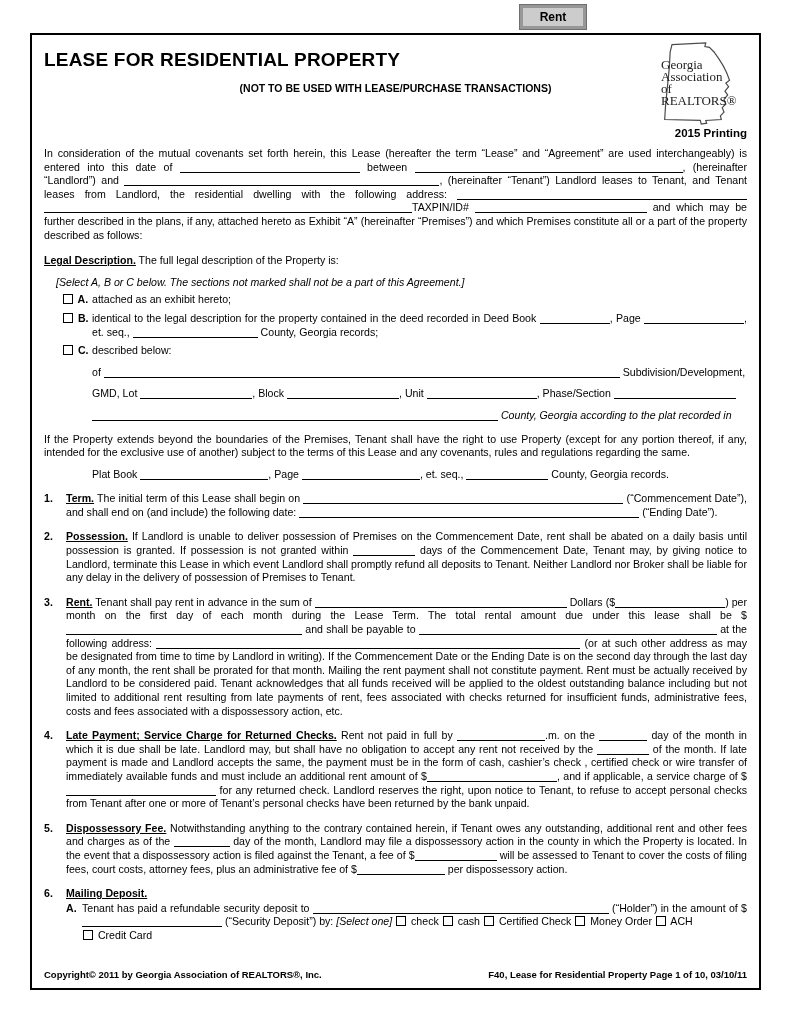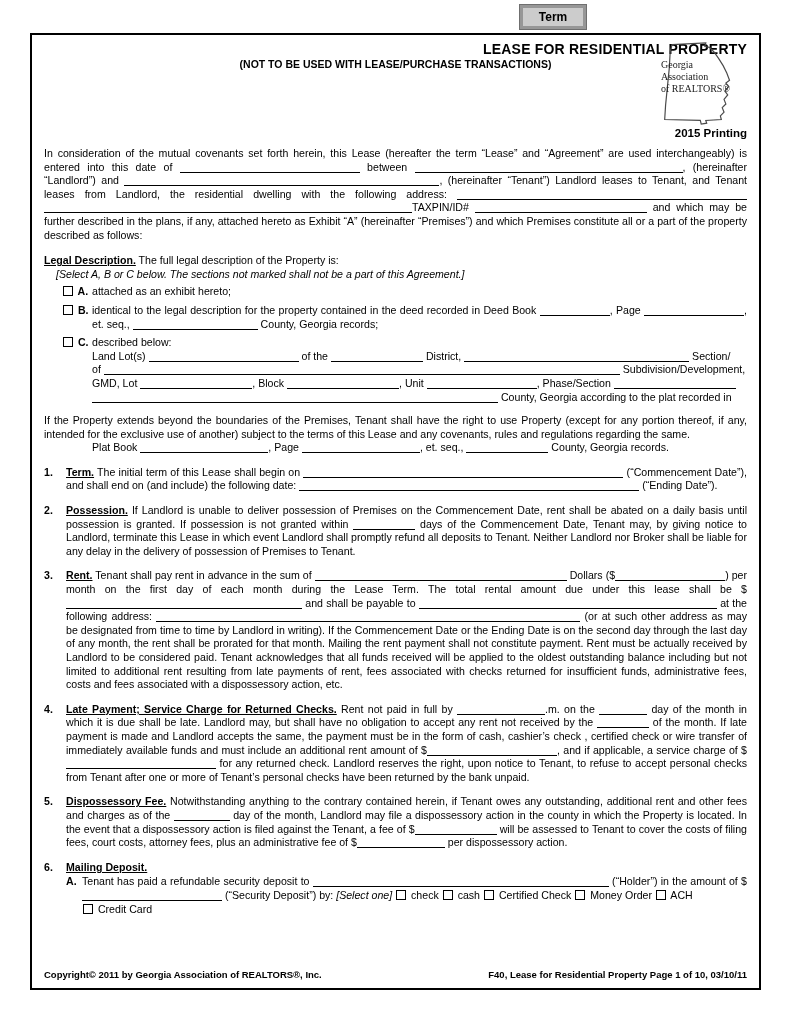--- a/index.html
+++ b/index.html
@@ -12,45 +12,45 @@
     padding:0;line-height:1;cursor:pointer;
   }
 
   .doc{
     position:absolute;left:30px;top:33px;width:731px;height:957px;
     border:2px solid #000;box-sizing:border-box;padding:6px 12px 8px 12px;
     display:flex;flex-direction:column;overflow:hidden;
   }
 
   .doc-header{position:relative;height:102px;flex:none;}
-  .title{text-align:right;font-weight:bold;font-size:14px;letter-spacing:.2px;}
-  .subtitle{text-align:center;font-weight:bold;font-size:10.5px;margin-top:1px;}
+  .title{text-align:left;font-weight:bold;font-size:19px;margin-top:8px;letter-spacing:.2px;}
+  .subtitle{text-align:center;font-weight:bold;font-size:10.5px;margin-top:11px;}
   .logo{position:absolute;right:-2px;top:0;width:112px;}
   .logo svg{display:block;margin:0 auto;width:96px;height:84px;}
   .logo-text{position:absolute;top:18px;left:24px;text-align:left;
-    font-family:"Liberation Serif",serif;font-size:10px;line-height:12px;color:#222;}
+    font-family:"Liberation Serif",serif;font-size:13px;line-height:12px;color:#222;}
   .printing{font-weight:bold;font-size:11.5px;text-align:right;margin-top:2px;padding-right:2px;}
 
   .doc-body{font-size:10.6px;line-height:13.6px;flex:none;}
-  .block{position:relative;text-align:justify;}
+  .block{position:relative;text-align:justify;margin-top:8px;}
   .block.nj{text-align:left;}
   .marker{position:absolute;top:0;font-weight:bold;white-space:nowrap;}
   .blank{display:inline-block;border-bottom:1px solid #000;height:11px;vertical-align:-2px;}
   .cbx{display:inline-block;width:8px;height:8px;border:1.4px solid #000;vertical-align:-1px;margin:0 2px 0 1px;background:#fff;}
   .b{font-weight:bold;}
   .bu{font-weight:bold;text-decoration:underline;}
   .i{font-style:italic;}
 
   .doc-footer{margin-top:auto;display:flex;justify-content:space-between;
     font-weight:bold;font-size:9.5px;flex:none;padding-top:6px;}
 </style>
 </head>
 <body>
 
-<button class="print-btn">Term</button>
+<button class="print-btn">Rent</button>
 
 <div class="doc">
 
   <div class="doc-header">
     <div class="title">LEASE FOR RESIDENTIAL PROPERTY</div>
     <div class="subtitle">(NOT TO BE USED WITH LEASE/PURCHASE TRANSACTIONS)</div>
 
     <div class="logo">
       <svg viewBox="0 0 100 92">
         <path d="M27 4 L64 2 L63 6 L68 7 L73 12 L78 19 L83 27 L87 35 L90 43 L86 46 L89 50 L85 55 L88 59 L84 64 L86 69 L82 73 L84 78 L80 82 L81 86 L64 87 L65 90 L59 91 L58 87 L19 86 L20 70 L22 50 L24 30 L25 12 Z" fill="none" stroke="#4a4a4a" stroke-width="1.3"></path>
@@ -64,24 +64,23 @@
     </div>
   </div>
 
   <div class="doc-body">
       <div class="block" style="margin-top: 4px;">In consideration of the mutual covenants set forth herein, this Lease (hereafter the term “Lease” and “Agreement” are used interchangeably) is entered into this date of <span class="blank" style="width: 180px;"></span> between <span class="blank" style="width: 268px;"></span>, (hereinafter “Landlord”) and <span class="blank" style="width: 315px;"></span>, (hereinafter “Tenant”) Landlord leases to Tenant, and Tenant leases from Landlord, the residential dwelling with the following address: <span class="blank" style="width: 290px;"></span> <span class="blank" style="width: 368px;"></span>TAXPIN/ID# <span class="blank" style="width: 172px;"></span> and which may be further described in the plans, if any, attached hereto as Exhibit “A” (hereinafter “Premises”) and which Premises constitute all or a part of the property described as follows:</div>
       <div class="block nj" style="margin-top: 12px;"><span class="bu">Legal Description.</span> The full legal description of the Property is:</div>
       <div class="block nj" style="padding-left: 12px;"><span class="i">[Select A, B or C below. The sections not marked shall not be a part of this Agreement.]</span></div>
       <div class="block" style="margin-top: 4px; padding-left: 48px;"><span class="marker" style="left: 18px;"><span class="cbx"></span> <span class="b">A.</span></span>attached as an exhibit hereto;</div>
       <div class="block" style="margin-top: 5px; padding-left: 48px;"><span class="marker" style="left: 18px;"><span class="cbx"></span> <span class="b">B.</span></span>identical to the legal description for the property contained in the deed recorded in Deed Book <span class="blank" style="width: 70px;"></span>, Page <span class="blank" style="width: 100px;"></span>, et. seq., <span class="blank" style="width: 125px;"></span> County, Georgia records;</div>
       <div class="block" style="margin-top: 5px; padding-left: 48px;"><span class="marker" style="left: 18px;"><span class="cbx"></span> <span class="b">C.</span></span>described below:</div>
-      <div class="block nj" style="padding-left: 48px;">Land Lot(s) <span class="blank" style="width: 150px;"></span> of the <span class="blank" style="width: 92px;"></span> District, <span class="blank" style="width: 225px;"></span> Section/</div>
       <div class="block nj" style="padding-left: 48px;">of <span class="blank" style="width: 516px;"></span> Subdivision/Development,</div>
       <div class="block nj" style="padding-left: 48px;">GMD, Lot <span class="blank" style="width: 112px;"></span>, Block <span class="blank" style="width: 112px;"></span>, Unit <span class="blank" style="width: 110px;"></span>, Phase/Section <span class="blank" style="width: 122px;"></span></div>
-      <div class="block nj" style="padding-left: 48px;"><span class="blank" style="width: 406px;"></span> County, Georgia according to the plat recorded in</div>
+      <div class="block nj" style="padding-left: 48px; font-style: italic;"><span class="blank" style="width: 406px;"></span> County, Georgia according to the plat recorded in</div>
       <div class="block" style="margin-top: 10px;">If the Property extends beyond the boundaries of the Premises, Tenant shall have the right to use Property (except for any portion thereof, if any, intended for the exclusive use of another) subject to the terms of this Lease and any covenants, rules and regulations regarding the same.</div>
       <div class="block nj" style="padding-left: 48px;">Plat Book <span class="blank" style="width: 128px;"></span>, Page <span class="blank" style="width: 118px;"></span>, et. seq., <span class="blank" style="width: 82px;"></span> County, Georgia records.</div>
       <div class="block" style="margin-top: 11px; padding-left: 22px;"><span class="marker" style="left: 0px;"><span class="b">1.</span></span><span class="bu">Term.</span> The initial term of this Lease shall begin on <span class="blank" style="width: 320px;"></span> (“Commencement Date”), and shall end on (and include) the following date: <span class="blank" style="width: 340px;"></span> (“Ending Date”).</div>
       <div class="block" style="margin-top: 11px; padding-left: 22px;"><span class="marker" style="left: 0px;"><span class="b">2.</span></span><span class="bu">Possession.</span> If Landlord is unable to deliver possession of Premises on the Commencement Date, rent shall be abated on a daily basis until possession is granted. If possession is not granted within <span class="blank" style="width: 62px;"></span> days of the Commencement Date, Tenant may, by giving notice to Landlord, terminate this Lease in which event Landlord shall promptly refund all deposits to Tenant. Neither Landlord nor Broker shall be liable for any delay in the delivery of possession of Premises to Tenant.</div>
       <div class="block" style="margin-top: 11px; padding-left: 22px;"><span class="marker" style="left: 0px;"><span class="b">3.</span></span><span class="bu">Rent.</span> Tenant shall pay rent in advance in the sum of <span class="blank" style="width: 252px;"></span> Dollars ($<span class="blank" style="width: 110px;"></span>) per month on the first day of each month during the Lease Term. The total rental amount due under this lease shall be $<span class="blank" style="width: 236px;"></span> and shall be payable to <span class="blank" style="width: 298px;"></span> at the following address: <span class="blank" style="width: 424px;"></span> (or at such other address as may be designated from time to time by Landlord in writing). If the Commencement Date or the Ending Date is on the second day through the last day of any month, the rent shall be prorated for that month. Mailing the rent payment shall not constitute payment. Rent must be actually received by Landlord to be considered paid. Tenant acknowledges that all funds received will be applied to the oldest outstanding balance including but not limited to additional rent resulting from late payments of rent, fees associated with checks returned for insufficient funds, administrative fees, costs and fees associated with a dispossessory action, etc.</div>
       <div class="block" style="margin-top: 11px; padding-left: 22px;"><span class="marker" style="left: 0px;"><span class="b">4.</span></span><span class="bu">Late Payment; Service Charge for Returned Checks.</span> Rent not paid in full by <span class="blank" style="width: 88px;"></span>.m. on the <span class="blank" style="width: 48px;"></span> day of the month in which it is due shall be late. Landlord may, but shall have no obligation to accept any rent not received by the <span class="blank" style="width: 52px;"></span> of the month. If late payment is made and Landlord accepts the same, the payment must be in the form of cash, cashier’s check , certified check or wire transfer of immediately available funds and must include an additional rent amount of $<span class="blank" style="width: 130px;"></span>, and if applicable, a service charge of $<span class="blank" style="width: 150px;"></span> for any returned check. Landlord reserves the right, upon notice to Tenant, to refuse to accept personal checks from Tenant after one or more of Tenant’s personal checks have been returned by the bank unpaid.</div>
       <div class="block" style="margin-top: 11px; padding-left: 22px;"><span class="marker" style="left: 0px;"><span class="b">5.</span></span><span class="bu">Dispossessory Fee.</span> Notwithstanding anything to the contrary contained herein, if Tenant owes any outstanding, additional rent and other fees and charges as of the <span class="blank" style="width: 56px;"></span> day of the month, Landlord may file a dispossessory action in the county in which the Property is located. In the event that a dispossessory action is filed against the Tenant, a fee of  $<span class="blank" style="width: 82px;"></span> will be assessed to Tenant to cover the costs of filing fees, court costs, attorney fees, plus an administrative fee of $<span class="blank" style="width: 88px;"></span> per dispossessory action.</div>
       <div class="block nj" style="margin-top: 11px; padding-left: 22px;"><span class="marker" style="left: 0px;"><span class="b">6.</span></span><span class="bu">Mailing Deposit.</span></div>
       <div class="block" style="margin-top: 1px; padding-left: 38px;"><span class="marker" style="left: 22px;"><span class="b">A.</span></span>Tenant has paid a refundable security deposit to <span class="blank" style="width: 296px;"></span> (“Holder”) in the amount of $<span class="blank" style="width: 140px;"></span> (“Security Deposit”) by: <span class="i">[Select one]</span> <span class="cbx"></span> check <span class="cbx"></span> cash <span class="cbx"></span> Certified Check <span class="cbx"></span> Money Order <span class="cbx"></span> ACH<br><span class="cbx"></span> Credit Card</div>
     </div>

